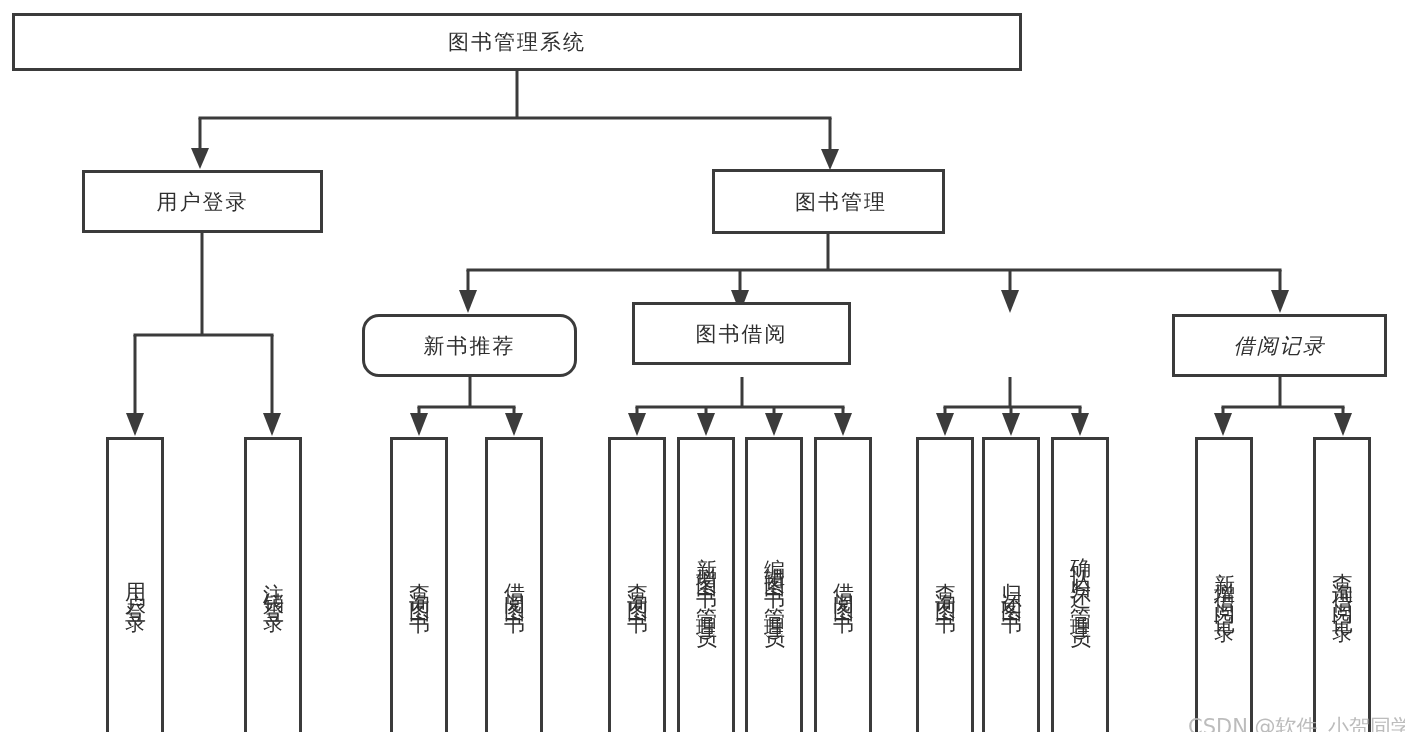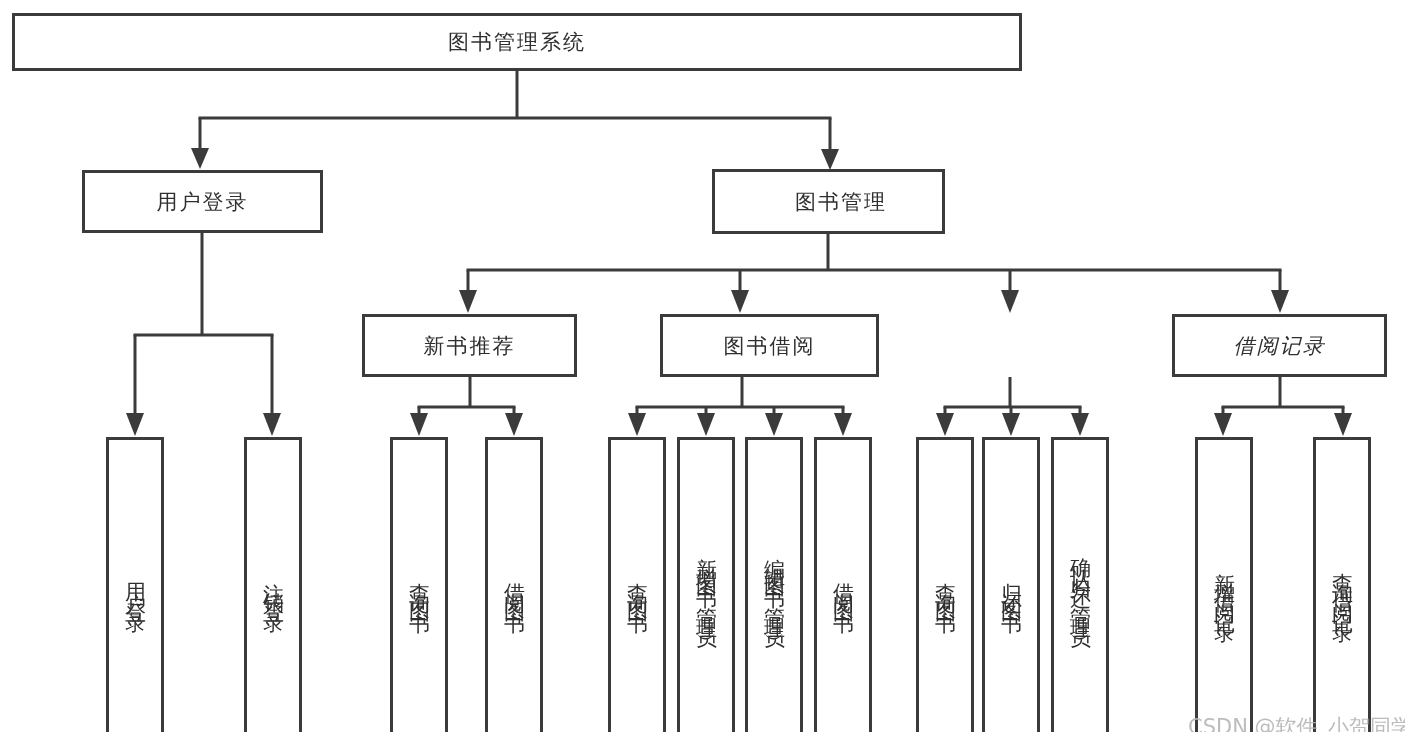--- a/index.html
+++ b/index.html
@@ -40,22 +40,22 @@
     text-orientation: mixed;
     font-size: 21px;
     line-height: 1.1;
     letter-spacing: 10px;
     white-space: nowrap;
   }
   
   .n-root  { left: 12px;  top: 13px;  width: 1010px; height: 58px; }
   .n-l2a   { left: 82px;  top: 170px; width: 241px;  height: 63px; }
   .n-l2b   { left: 712px; top: 169px; width: 233px;  height: 65px; padding-left: 25px; }
-  .n-l3a   { left: 362px; top: 314px; width: 215px;  height: 63px; }
-  .n-l3b   { left: 632px; top: 314px; width: 219px;  height: 63px; margin-left: 28px; }
+  .n-l3a   { left: 362px; top: 314px; width: 215px;  height: 63px; border-radius: 17px; }
+  .n-l3b   { left: 632px; top: 302px; width: 219px;  height: 63px; }
   .n-l3c   { left: 903px; top: 314px; width: 214px;  height: 63px; }
   .n-l3d   { left: 1172px;top: 314px; width: 215px;  height: 63px; font-style: italic; }
   .leaf    { top: 437px; width: 58px; height: 298px; }
   .f1  { left: 106px; }
   .f2  { left: 244px; }
   .f3  { left: 390px; }
   .f4  { left: 485px; }
   .f5  { left: 608px; }
   .f6  { left: 677px; }
   .f7  { left: 745px; }

